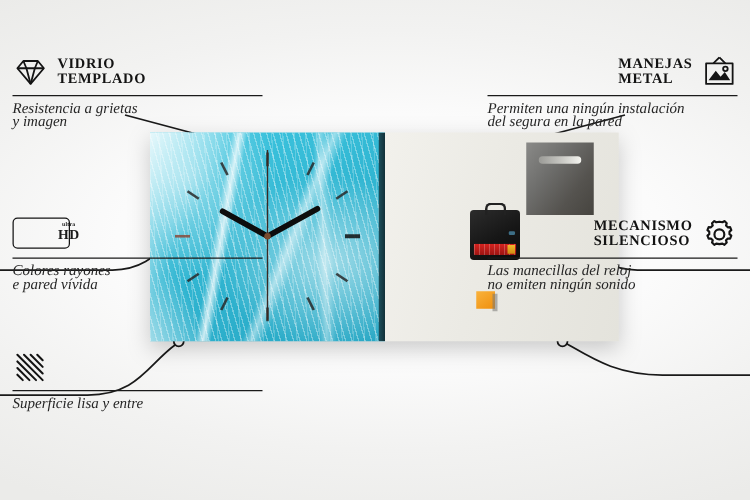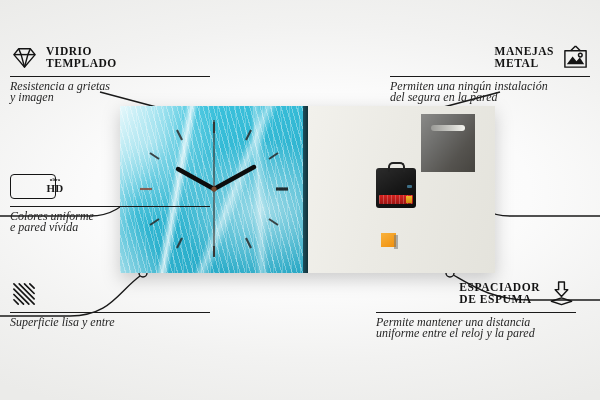--- a/index.html
+++ b/index.html
@@ -219,21 +219,21 @@
       <span class="ico">
         <span class="hdbox">
           <span class="u">ultra</span>
           <span class="h">HD</span>
         </span>
       </span>
       <div>
       </div>
     </div>
     <div class="rule"></div>
-    <div class="desc">Colores uniforme</div>
+    <div class="desc">Colores rayones</div>
     <div class="desc">e pared vívida</div>
   </div>
 
   <div class="callout left" style="left:10px; top:276px;">
     <div class="head">
       <span class="ico">
         <svg viewBox="0 0 30 28">
             <g stroke="#141414" stroke-width="1.7" stroke-linecap="round">
           <line x1="4" y1="4" x2="25" y2="25"></line>
               <line x1="9.5" y1="4" x2="25" y2="19.5"></line>
@@ -265,34 +265,34 @@
           <circle cx="20" cy="11.5" r="1.9"></circle>
         </g>
           </svg>
       </span>
     </div>
     <div class="rule"></div>
     <div class="desc">Permiten una ningún instalación</div>
     <div class="desc">del segura en la pared</div>
   </div>
 
-
-  <div class="callout right" style="left:376px; top:276px;">
-    <div class="head">
-      <div>
-        <div class="title">ESPACIADOR</div>
-        <div class="title">DE ESPUMA</div>
-      </div>
-      <span class="ico">
-        <svg viewBox="0 0 30 28">
-            <g fill="none" stroke="#141414" stroke-width="1.5" stroke-linejoin="round">
-          <path d="M12 2 h6 v8 h3.5 L15 17 L8.5 10 H12 Z"></path>
-          <path d="M15 18.5 L25.5 22 L15 25.5 L4.5 22 Z"></path>
-        </g>
-          </svg>
-      </span>
-    </div>
-    <div class="rule"></div>
-    <div class="desc">Permite mantener una distancia</div>
-    <div class="desc">uniforme entre el reloj y la pared</div>
-  </div>
+  <div class="callout right" style="left:390px; top:170px;">
+    <div class="head">
+      <div>
+        <div class="title">MECANISMO</div>
+        <div class="title">SILENCIOSO</div>
+      </div>
+      <span class="ico">
+        <svg viewBox="0 0 30 28">
+            <g fill="none" stroke="#141414" stroke-width="1.8" stroke-linejoin="round">
+          <path d="M15 3.5 l2.6 .45 1.6 -1.0 1.9 1.9 -.6 1.8 1.5 1.5 1.9 -.1 1.0 2.5 -1.5 1.2 .0 2.1 1.5 1.2 -1.0 2.5 -1.9 -.1 -1.5 1.5 .6 1.8 -1.9 1.9 -1.6 -1.0 -2.6 .45 -2.6 -.45 -1.6 1.0 -1.9 -1.9 .6 -1.8 -1.5 -1.5 -1.9 .1 -1.0 -2.5 1.5 -1.2 .0 -2.1 -1.5 -1.2 1.0 -2.5 1.9 .1 1.5 -1.5 -.6 -1.8 1.9 -1.9 1.6 1.0 Z"></path>
+          <circle cx="15" cy="14" r="4.1"></circle>
+        </g>
+          </svg>
+      </span>
+    </div>
+    <div class="rule"></div>
+    <div class="desc">Las manecillas del reloj</div>
+    <div class="desc">no emiten ningún sonido</div>
+  </div>
+
 
 </div>
 
 </body></html>

